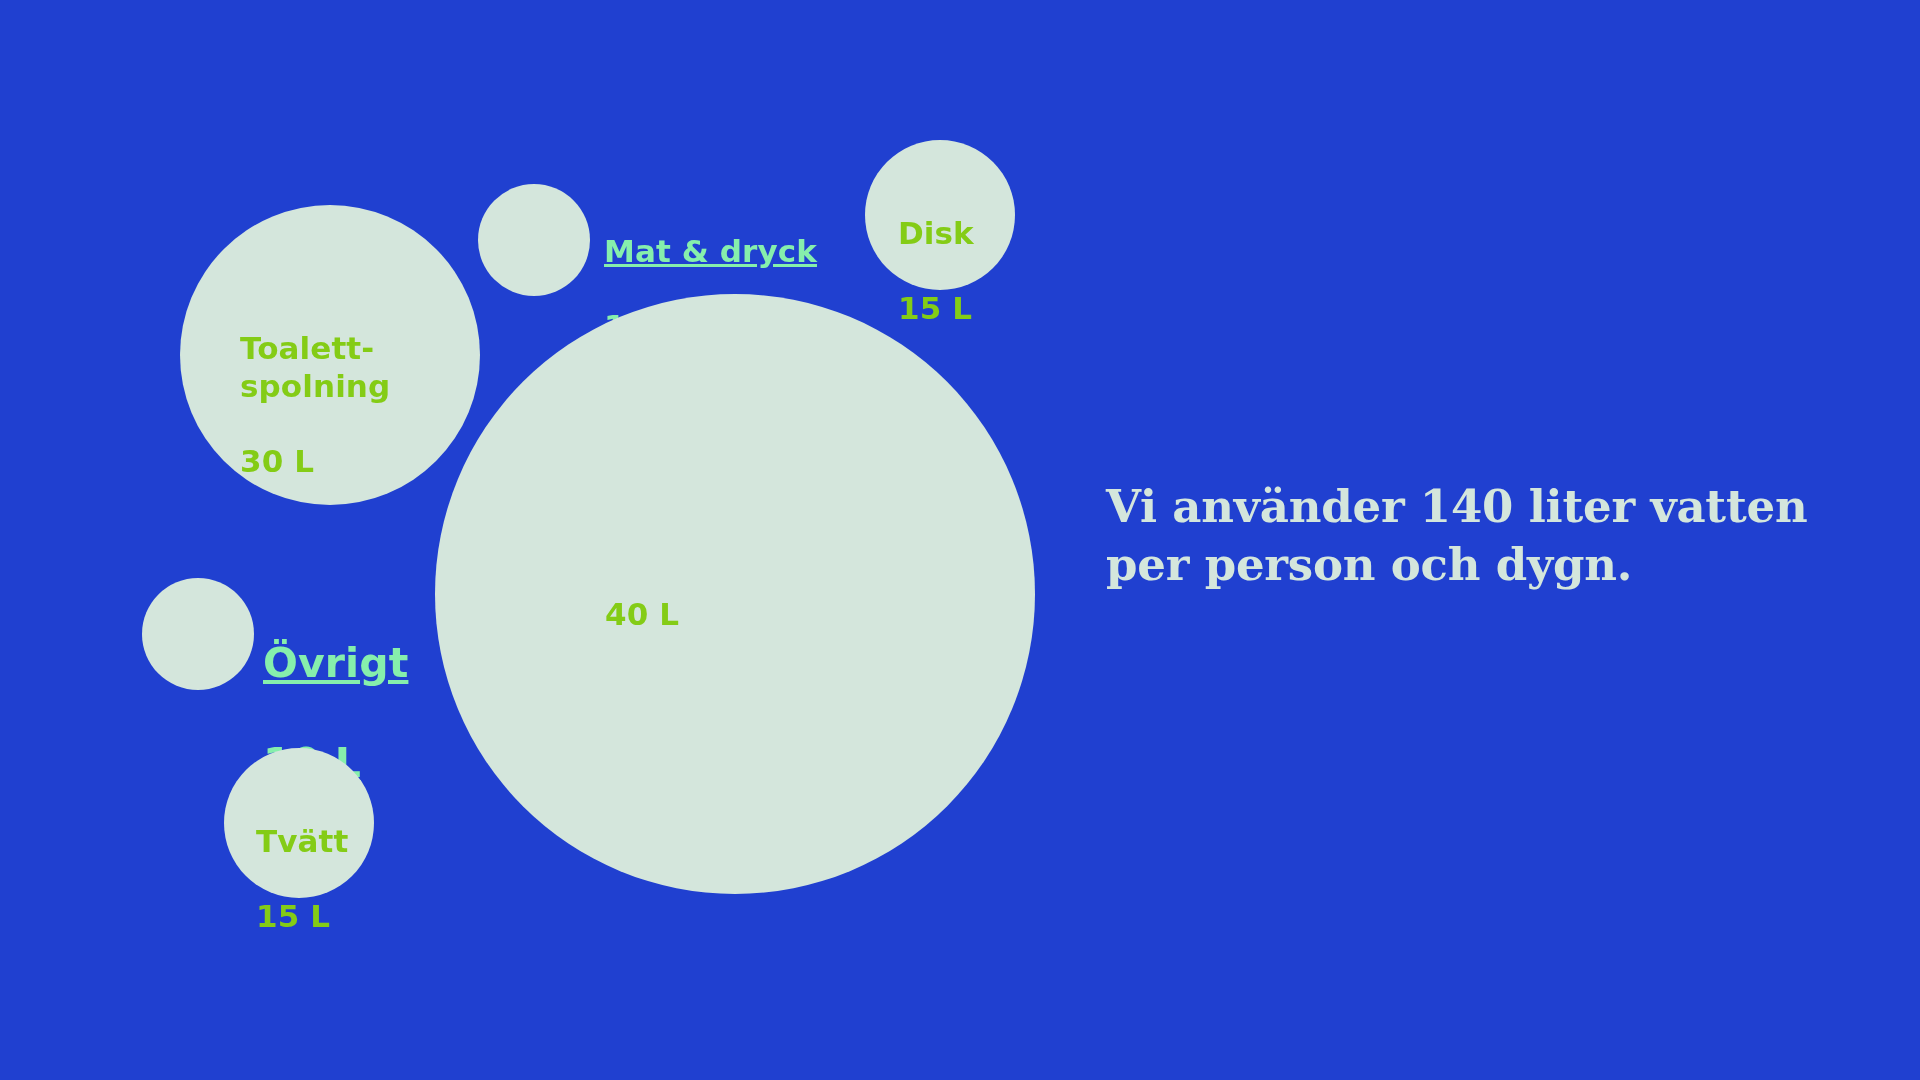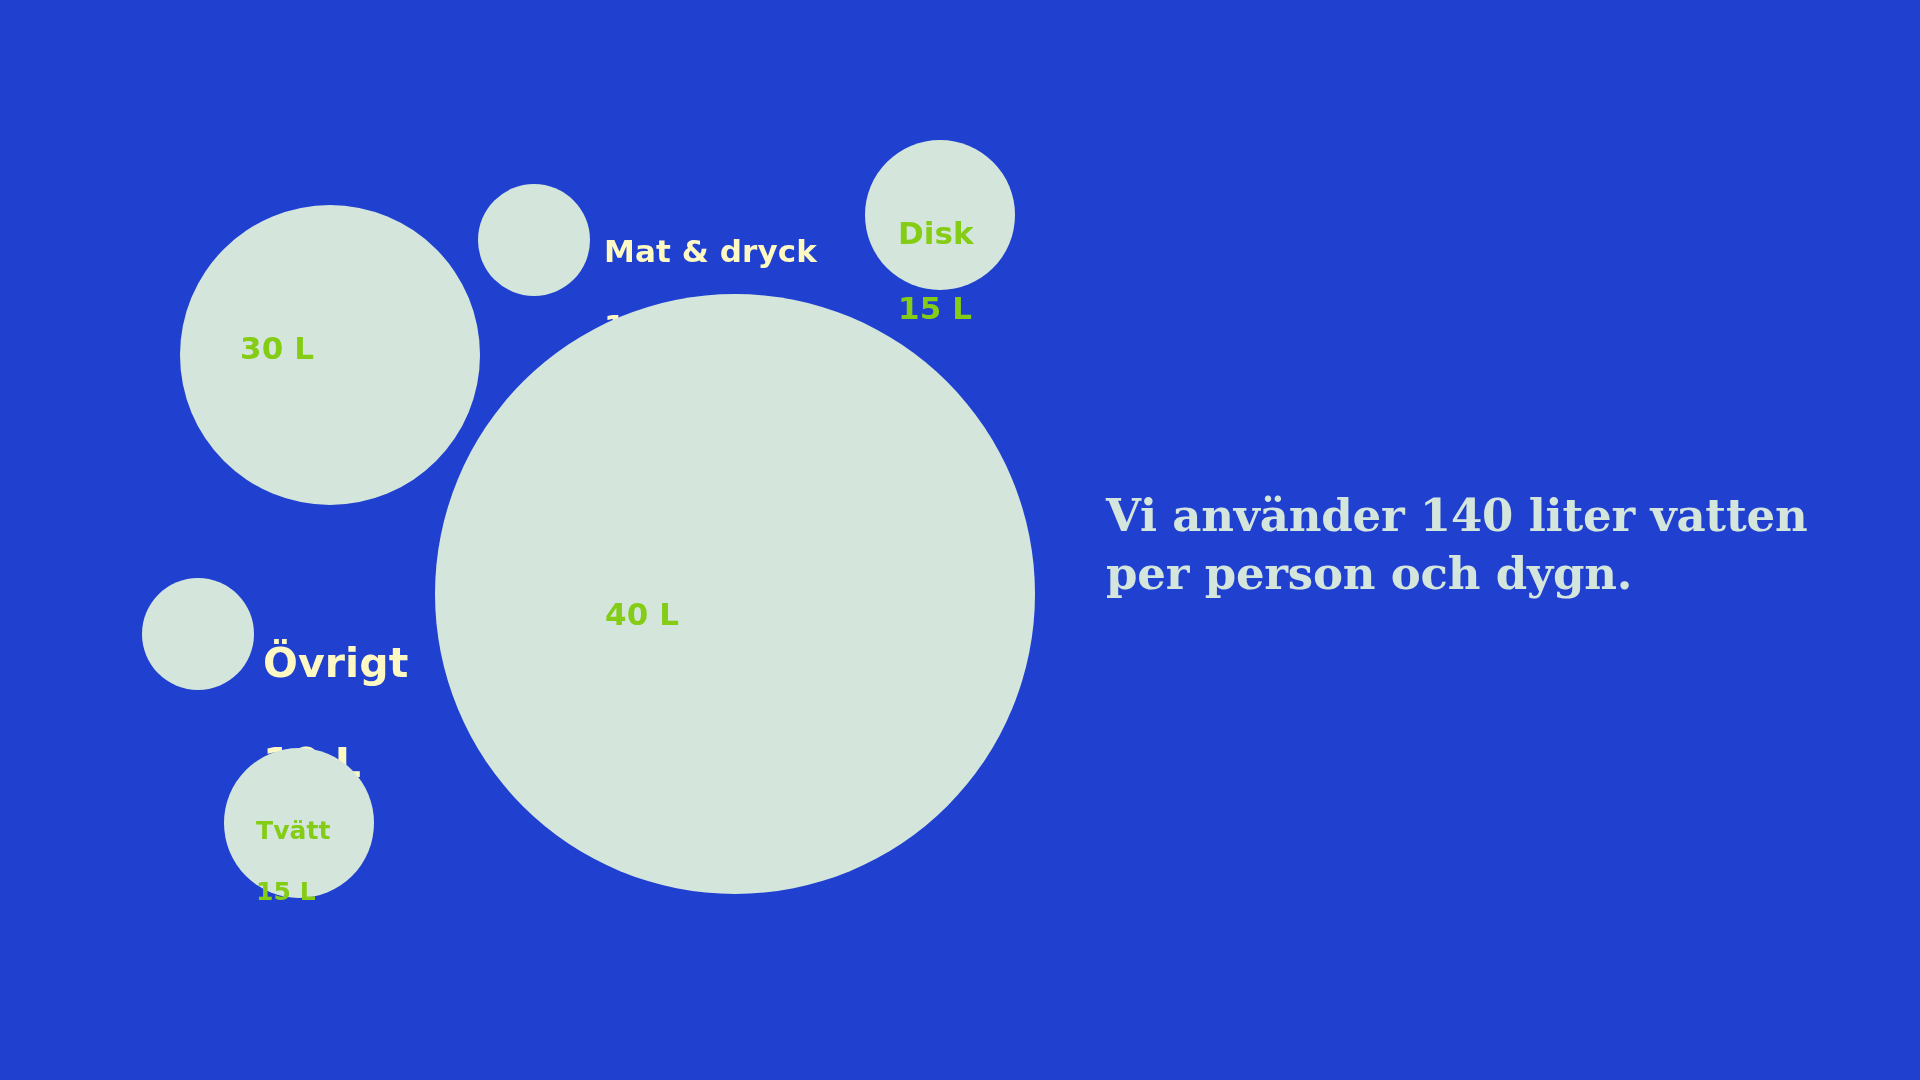--- a/index.html
+++ b/index.html
@@ -46,27 +46,28 @@
     font-weight: 700;
     line-height: 1.22;
     letter-spacing: 0.1px;
     white-space: pre-line;
     pointer-events: none;
   }
 
   
   .bubble-label-outside {
     position: absolute;
-    color: #fef9c3;
+    color: #86efac;
     font-family: "DejaVu Sans", sans-serif;
     font-weight: 700;
     line-height: 1.22;
     letter-spacing: 0.1px;
     white-space: pre-line;
     pointer-events: none;
+    text-decoration: underline;
   }
 
   .label-name { display: block; }
   .label-value { display: block; }
 
   
   .bubble-toalettspolning {
     left: 180px;  top: 205px;  width: 300px;  height: 300px;
   }
   .label-toalettspolning {
@@ -98,47 +99,48 @@
     left: 142px;  top: 578px;  width: 112px;  height: 112px;
   }
   .label-ovrigt {
     left: 263px;  top: 588px;  font-size: 41px;
   }
 
   .bubble-tvatt {
     left: 224px;  top: 748px;  width: 150px;  height: 150px;
   }
   .label-tvatt {
-    left: 256px;  top: 785px;  font-size: 25px;
+    left: 256px;  top: 785px;  font-size: 31px;
   }
 
   
   .headline {
     position: absolute;
     left: 1106px;
     top: 478px;
     width: 740px;
     color: #d4e6dc;
     font-family: "DejaVu Serif", "Liberation Serif", serif;
     font-weight: 700;
     font-size: 45px;
     line-height: 1.28;
     letter-spacing: -0.2px;
-    margin-top: 9px;
   }
 </style>
 </head>
 <body>
 
 <div id="infographic">
 
   <div class="bubble-field">
 
     <div class="bubble bubble-toalettspolning"></div>
     <div class="bubble-label-inside label-toalettspolning">
+      <span class="label-name">Toalett-
+spolning</span>
       <span class="label-value">30 L</span>
     </div>
 
     <div class="bubble bubble-mat"></div>
     <div class="bubble-label-outside label-mat">
       <span class="label-name">Mat &amp; dryck</span>
       <span class="label-value">10 L</span>
     </div>
 
     <div class="bubble bubble-disk"></div>

